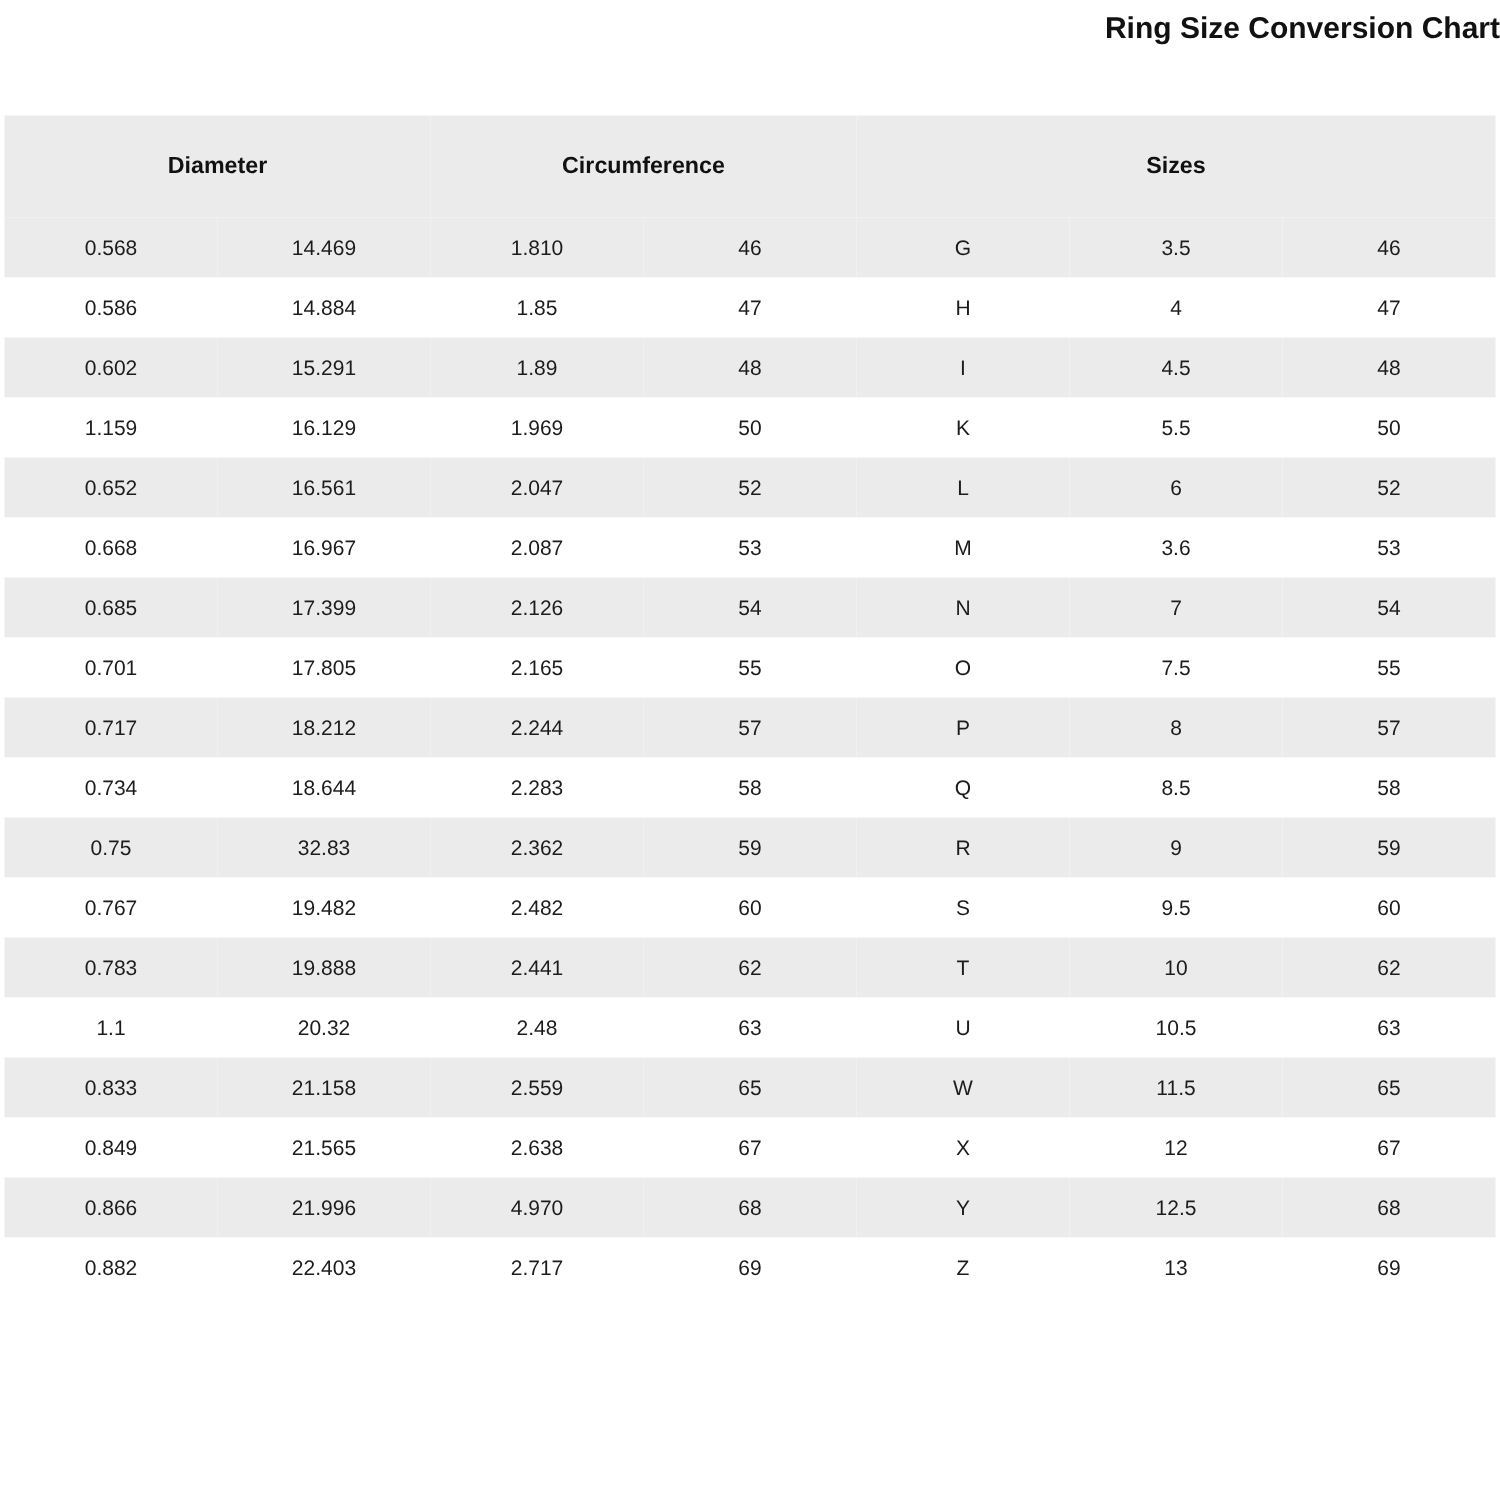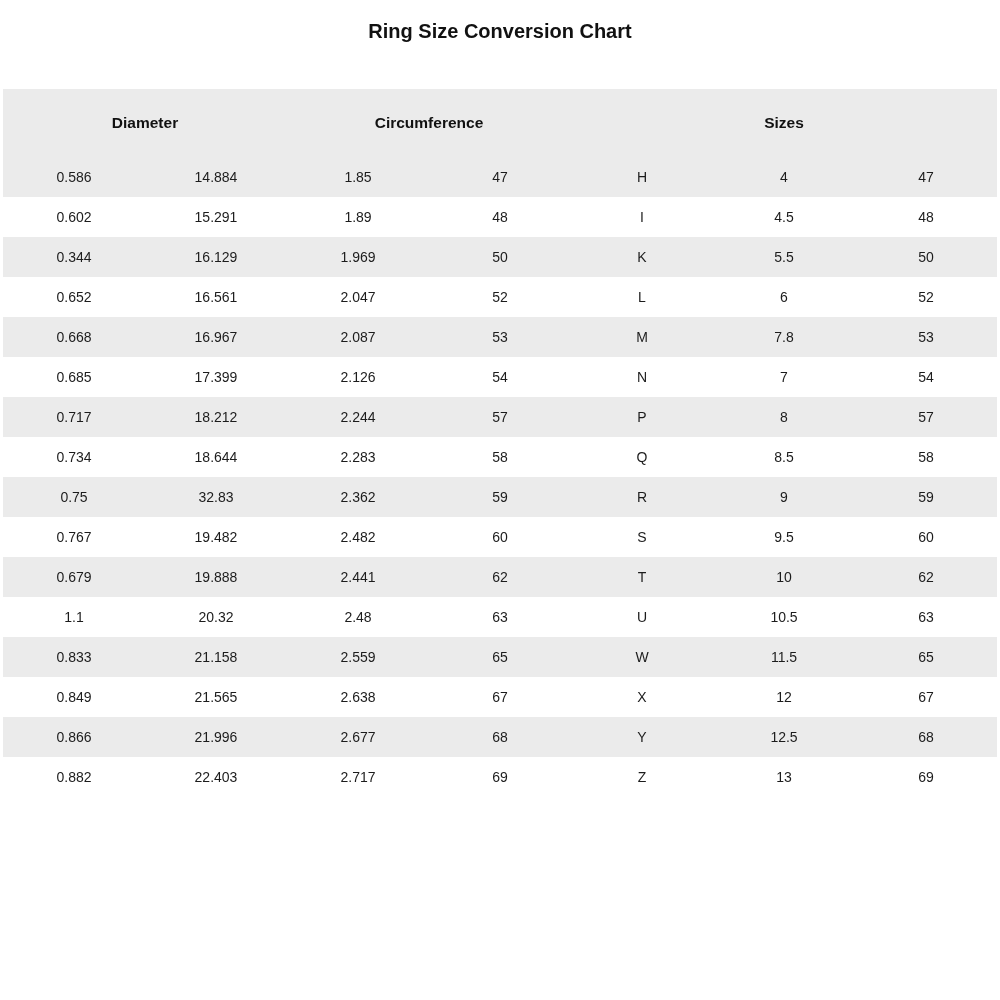--- a/index.html
+++ b/index.html
@@ -9,24 +9,24 @@
     background: #ffffff;
   }
   body {
     width: 1000px;
     height: 1000px;
     font-family: "Liberation Sans", sans-serif;
     color: #1c1c1c;
     overflow: hidden;
   }
   .title {
-    text-align: center;
+    text-align: right;
     font-size: 20px;
     font-weight: bold;
-    margin: 20px 0 0 0;
+    margin: 8px 0 0 0;
     line-height: 1.15;
     color: #111111;
   }
   table.chart {
     width: 994px;
     margin: 46px auto 0 auto;
     border-collapse: collapse;
     table-layout: fixed;
   }
   table.chart th, table.chart td {
@@ -67,20 +67,29 @@
 
   <table class="chart">
     <thead>
       <tr class="group-row">
         <th colspan="2">Diameter</th>
         <th colspan="2">Circumference</th>
         <th colspan="3">Sizes</th>
       </tr>
     </thead>
     <tbody>
+  <tr>
+    <td>0.568</td>
+    <td>14.469</td>
+    <td>1.810</td>
+    <td>46</td>
+    <td>G</td>
+    <td>3.5</td>
+    <td>46</td>
+  </tr>
 
   <tr>
     <td>0.586</td>
     <td>14.884</td>
     <td>1.85</td>
     <td>47</td>
     <td>H</td>
     <td>4</td>
     <td>47</td>
   </tr>
@@ -90,21 +99,21 @@
     <td>15.291</td>
     <td>1.89</td>
     <td>48</td>
     <td>I</td>
     <td>4.5</td>
     <td>48</td>
   </tr>
 
 
   <tr>
-    <td>0.344</td>
+    <td>1.159</td>
     <td>16.129</td>
     <td>1.969</td>
     <td>50</td>
     <td>K</td>
     <td>5.5</td>
     <td>50</td>
   </tr>
 
   <tr>
     <td>0.652</td>
@@ -115,34 +124,43 @@
     <td>6</td>
     <td>52</td>
   </tr>
 
   <tr>
     <td>0.668</td>
     <td>16.967</td>
     <td>2.087</td>
     <td>53</td>
     <td>M</td>
-    <td>7.8</td>
+    <td>3.6</td>
     <td>53</td>
   </tr>
 
   <tr>
     <td>0.685</td>
     <td>17.399</td>
     <td>2.126</td>
     <td>54</td>
     <td>N</td>
     <td>7</td>
     <td>54</td>
   </tr>
 
+  <tr>
+    <td>0.701</td>
+    <td>17.805</td>
+    <td>2.165</td>
+    <td>55</td>
+    <td>O</td>
+    <td>7.5</td>
+    <td>55</td>
+  </tr>
 
   <tr>
     <td>0.717</td>
     <td>18.212</td>
     <td>2.244</td>
     <td>57</td>
     <td>P</td>
     <td>8</td>
     <td>57</td>
   </tr>
@@ -171,21 +189,21 @@
     <td>0.767</td>
     <td>19.482</td>
     <td>2.482</td>
     <td>60</td>
     <td>S</td>
     <td>9.5</td>
     <td>60</td>
   </tr>
 
   <tr>
-    <td>0.679</td>
+    <td>0.783</td>
     <td>19.888</td>
     <td>2.441</td>
     <td>62</td>
     <td>T</td>
     <td>10</td>
     <td>62</td>
   </tr>
 
   <tr>
     <td>1.1</td>
@@ -214,21 +232,21 @@
     <td>2.638</td>
     <td>67</td>
     <td>X</td>
     <td>12</td>
     <td>67</td>
   </tr>
 
   <tr>
     <td>0.866</td>
     <td>21.996</td>
-    <td>2.677</td>
+    <td>4.970</td>
     <td>68</td>
     <td>Y</td>
     <td>12.5</td>
     <td>68</td>
   </tr>
 
   <tr>
     <td>0.882</td>
     <td>22.403</td>
     <td>2.717</td>

